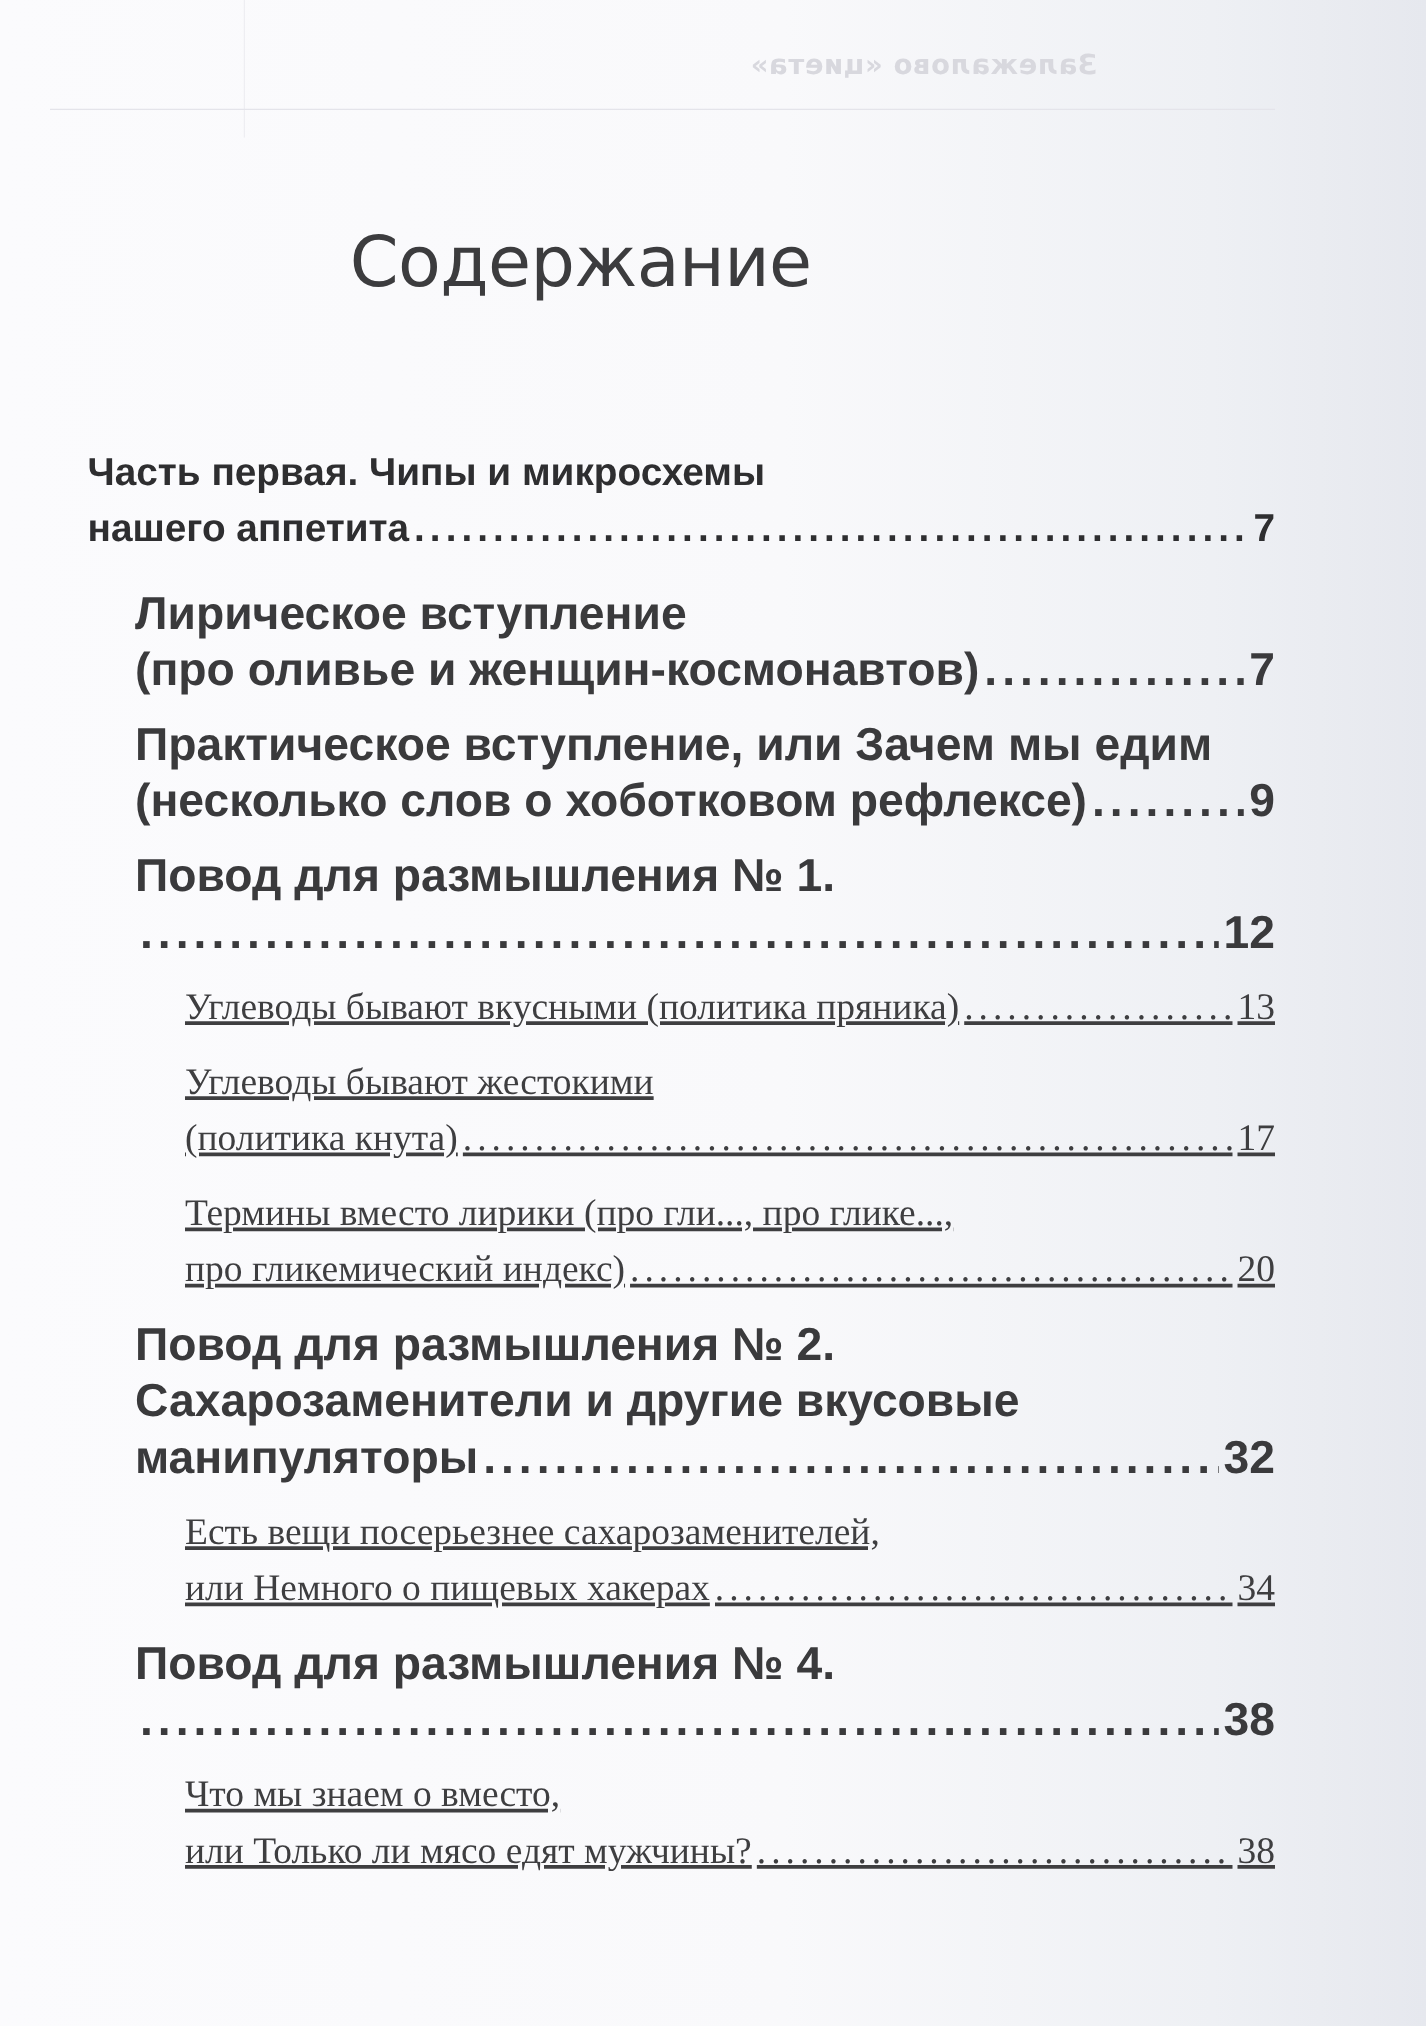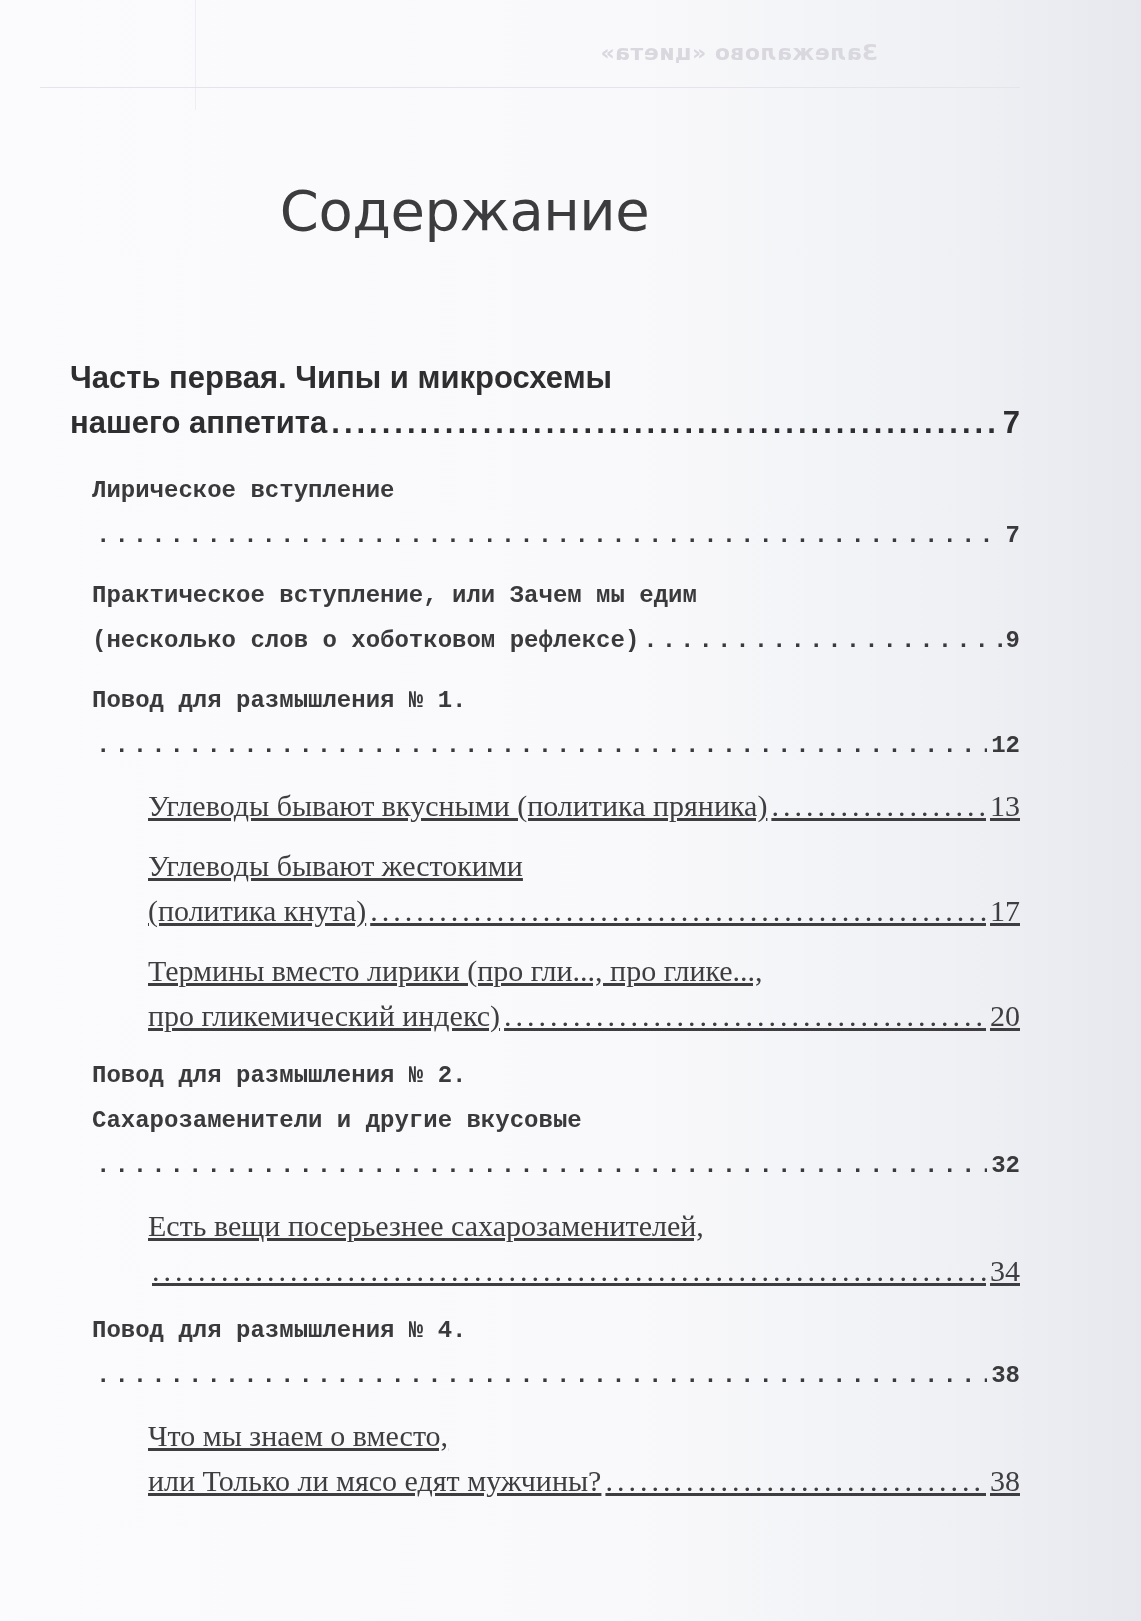--- a/index.html
+++ b/index.html
@@ -85,26 +85,26 @@
       font-size: 31px;
       line-height: 45px;
       color: #2e2e30;
       transform-origin: left;
       margin-bottom: 23px;
     }
     .part .txt, .part .dots, .part .pg { display: inline-block; }
 
     
     .chap {
-      font-family: Liberation Mono, monospace;
+      font-family: Liberation Sans, sans-serif;
       font-weight: bold;
-      font-size: 24px;
+      font-size: 37px;
       line-height: 45px;
       color: #3a3a3c;
-      margin-left: 22px;
+      margin-left: 38px;
       margin-bottom: 15px;
     }
     
     .sect {
       font-family: "Liberation Serif", serif;
       font-weight: normal;
       font-size: 30px;
       line-height: 45px;
       color: #3e3e40;
       margin-left: 78px;
@@ -132,20 +132,21 @@
       <span class="dots">.....................................................................................................</span>
       <span class="pg">7</span>
     </div>
   </div>
 
   <div class="entry chap">
     <div class="line">
         <span class="txt">Лирическое вступление</span>
       </div>
     <div class="line">
+      <span class="txt">(про оливье и женщин-космонавтов)</span>
       <span class="dots">.....................................................................................................</span>
       <span class="pg">7</span>
     </div>
   </div>
 
   <div class="entry chap">
     <div class="line">
         <span class="txt">Практическое вступление, или Зачем мы едим</span>
       </div>
     <div class="line">
@@ -196,30 +197,32 @@
   </div>
 
   <div class="entry chap">
     <div class="line">
         <span class="txt">Повод для размышления № 2.</span>
       </div>
     <div class="line">
         <span class="txt">Сахарозаменители и другие вкусовые</span>
       </div>
     <div class="line">
+      <span class="txt">манипуляторы</span>
       <span class="dots">.....................................................................................................</span>
       <span class="pg">32</span>
     </div>
   </div>
 
   <div class="entry sect">
     <div class="line">
         <span class="txt">Есть вещи посерьезнее сахарозаменителей,</span>
       </div>
     <div class="line">
+      <span class="txt">или Немного о пищевых хакерах</span>
       <span class="dots">.....................................................................................................</span>
       <span class="pg">34</span>
     </div>
   </div>
 
   <div class="entry chap">
     <div class="line">
         <span class="txt">Повод для размышления № 4.</span>
       </div>
     <div class="line">

